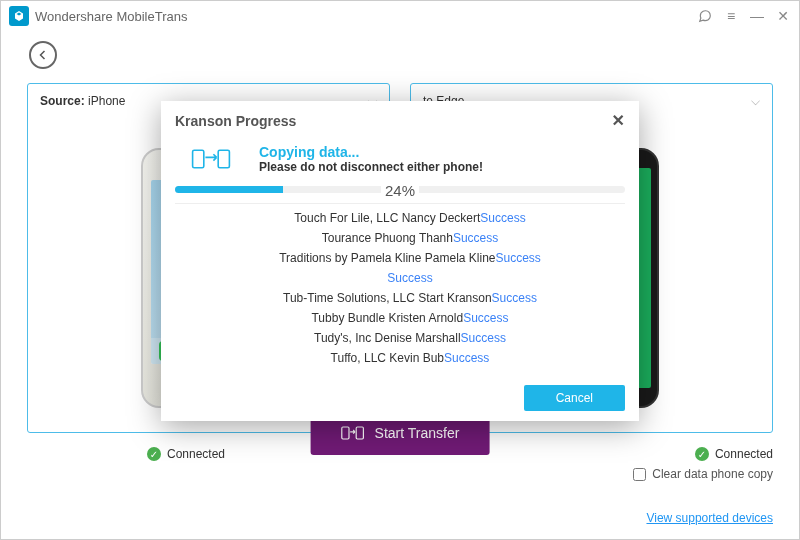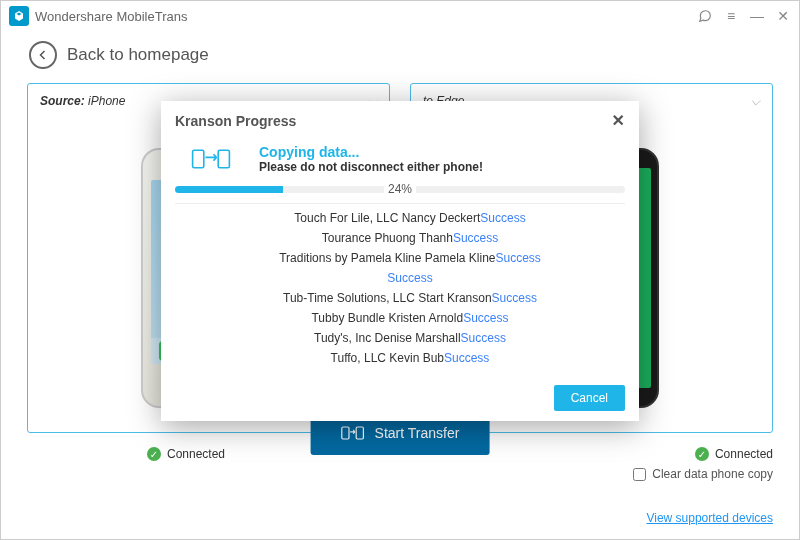--- a/index.html
+++ b/index.html
@@ -12,36 +12,36 @@
 .titlebar-btns { display: flex; gap: 10px; }
 .titlebar-btn { width: 16px; height: 16px; display: flex; align-items: center; justify-content: center; cursor: pointer; color: #888; font-size: 14px; }
 
 .back-row { display: flex; align-items: center; padding: 10px 28px 14px; gap: 10px; }
 .back-btn { width: 28px; height: 28px; border: 2px solid #666; border-radius: 50%; display: flex; align-items: center; justify-content: center; cursor: pointer; }
 .back-btn svg { width: 12px; height: 12px; }
 .back-text { font-size: 17px; color: #555; }
 
 .content { padding: 0 26px; display: flex; gap: 20px; }
 .panel { border: 1px solid #4dbce9; border-radius: 3px; flex: 1; min-height: 350px; padding: 10px 12px; }
-.panel-header { display: flex; justify-content: space-between; font-size: 12px; color: #333; margin-bottom: 10px; font-style: italic; }
+.panel-header { display: flex; justify-content: space-between; font-size: 12px; color: #333; margin-bottom: 10px; }
 .panel-header .label { font-weight: bold; }
 .phone-wrap { display: flex; justify-content: center; padding-top: 30px; }
 .phone { width: 135px; height: 260px; border-radius: 18px; position: relative; }
 .phone.iphone { background: linear-gradient(#f5f5f0, #e8e8e0); border: 2px solid #ccc; }
 .phone.iphone::before { content: ''; position: absolute; top: 12px; left: 50%; transform: translateX(-50%); width: 8px; height: 8px; border-radius: 50%; background: #999; }
 .phone.iphone::after { content: ''; position: absolute; bottom: 8px; left: 50%; transform: translateX(-50%); width: 26px; height: 26px; border: 2px solid #aaa; border-radius: 50%; }
 .iphone-screen { position: absolute; top: 30px; left: 8px; right: 8px; bottom: 42px; background: linear-gradient(135deg, #a8d8f0, #d0e8f5); border-radius: 2px; display: flex; flex-direction: column; }
 .iphone-apps { flex: 1; padding: 10px 8px; display: grid; grid-template-columns: repeat(4, 1fr); gap: 6px; align-content: start; }
 .iphone-dock { height: 26px; background: rgba(255,255,255,0.3); display: grid; grid-template-columns: repeat(4, 1fr); padding: 3px 8px; gap: 6px; }
 .app-icon { border-radius: 4px; }
 .phone.android { background: #1a1a1a; border: 2px solid #333; }
 .android-screen { position: absolute; top: 18px; left: 6px; right: 6px; bottom: 18px; background: #1baf5d; border-radius: 2px; display: flex; align-items: center; justify-content: center; }
 .android-screen svg { width: 50px; height: 60px; opacity: 0.85; }
 
-.center-btn { position: absolute; left: 50%; top: 410px; transform: translateX(-50%); background: #0369a1; color: #fff; border: none; padding: 12px 30px; font-size: 14px; border-radius: 3px; cursor: pointer; display: flex; align-items: center; gap: 10px; }
+.center-btn { position: absolute; left: 50%; top: 410px; transform: translateX(-50%); background: #701a75; color: #fff; border: none; padding: 12px 30px; font-size: 14px; border-radius: 3px; cursor: pointer; display: flex; align-items: center; gap: 10px; }
 .center-btn svg { width: 24px; height: 20px; }
 
 .footer-row { position: absolute; bottom: 58px; left: 26px; right: 26px; display: flex; justify-content: space-between; align-items: flex-start; font-size: 12px; }
 .status { display: flex; align-items: center; gap: 6px; color: #333; }
 .status-dot { width: 14px; height: 14px; background: #4caf50; border-radius: 50%; display: flex; align-items: center; justify-content: center; color: #fff; font-size: 10px; }
 .right-footer { text-align: right; }
 .checkbox-row { display: flex; align-items: center; gap: 6px; margin-top: 6px; color: #555; }
 .checkbox-row input { width: 13px; height: 13px; }
 
 .link { position: absolute; bottom: 14px; right: 26px; color: #2196f3; font-size: 12px; text-decoration: underline; cursor: pointer; }
@@ -51,30 +51,30 @@
 .dialog-header { display: flex; justify-content: space-between; align-items: center; padding: 10px 14px; font-size: 14px; font-weight: bold; color: #555; }
 .dialog-close { cursor: pointer; font-size: 16px; color: #555; }
 .dialog-body { flex: 1; padding: 0 14px 8px; display: flex; flex-direction: column; overflow: hidden; }
 .copy-row { display: flex; align-items: center; gap: 28px; padding: 4px 0 8px 16px; }
 .copy-icon { width: 40px; height: 30px; display: flex; align-items: center; justify-content: center; }
 .copy-text .t1 { color: #1fb5e8; font-weight: bold; font-size: 14px; }
 .copy-text .t2 { font-size: 12px; font-weight: bold; color: #333; }
 .progress-wrap { position: relative; margin: 4px 0 10px; }
 .progress-track { width: 100%; height: 7px; background: #f0f0f0; border-radius: 4px; overflow: hidden; }
 .progress-bar { height: 100%; background: #1fb5e8; }
-.progress-pct { position: absolute; left: 50%; top: -4px; transform: translateX(-50%); font-size: 12px; color: #555; background: #fff; padding: 0 4px; }
+.progress-pct { position: absolute; left: 50%; top: -4px; transform: translateX(-50%); font-size: 15px; color: #555; background: #fff; padding: 0 4px; }
 .list { flex: 1; overflow-y: auto; border-top: 1px solid #eee; padding-top: 4px; position: relative; }
 .list-row { display: flex; justify-content: center; padding: 3px 20px 3px 40px; font-size: 12px; }
 .list-row .name { color: #333; }
 .list-row .stat { color: #3b82f6; }
 .list::-webkit-scrollbar { width: 8px; }
 .list::-webkit-scrollbar-thumb { background: #1fb5e8; border-radius: 4px; }
 .list::-webkit-scrollbar-track { background: #f5f5f5; }
 .dialog-footer { padding: 10px 14px; text-align: right; }
-.cancel-btn { background: #1fb5e8; color: #fff; border: none; padding: 6px 17px; font-size: 12px; border-radius: 2px; cursor: pointer; }
+.cancel-btn { background: #1fb5e8; color: #fff; border: none; padding: 6px 32px; font-size: 12px; border-radius: 2px; cursor: pointer; }
 </style>
 </head>
 <body>
 
 <div class="titlebar">
   <div class="logo">
     <svg viewBox="0 0 24 24" fill="#fff">
         <path d="M12 2L4 7v10l8 5 8-5V7l-8-5zm0 3l5 3-5 3-5-3 5-3z"></path>
       </svg>
   </div>
@@ -90,21 +90,20 @@
     <div class="titlebar-btn">✕</div>
   </div>
 </div>
 
 <div class="back-row">
   <div class="back-btn">
     <svg viewBox="0 0 24 24" fill="none" stroke="#555" stroke-width="3">
         <path d="M15 4l-8 8 8 8"></path>
       </svg>
   </div>
-  <div class="back-text">Back to homepage</div>
 </div>
 
 <div class="content">
   <div class="panel">
     <div class="panel-header">
       <span><span class="label">Source:</span> <span>iPhone</span></span>
       <span style="color:#aaa;">⌵</span>
     </div>
     <div class="phone-wrap">
       <div class="phone iphone">

